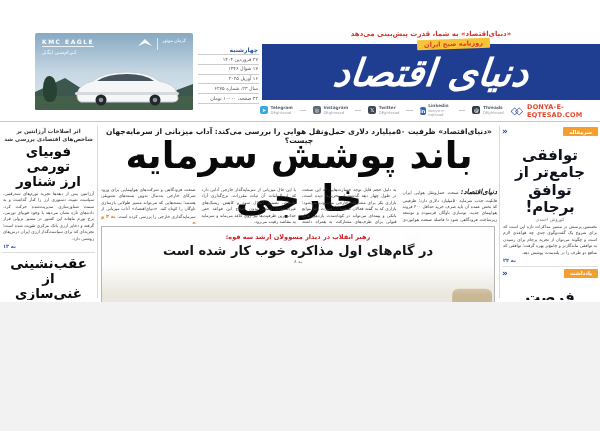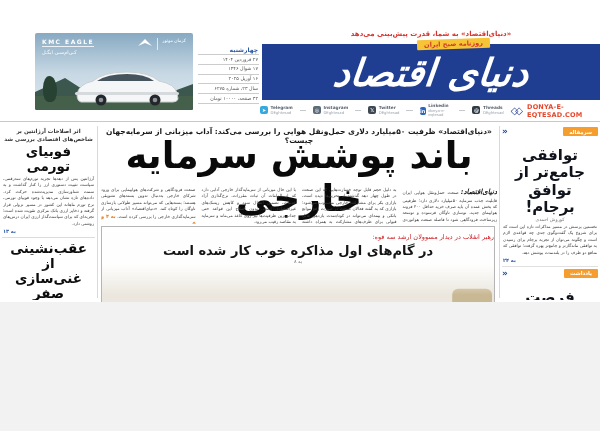--- a/index.html
+++ b/index.html
@@ -64,21 +64,21 @@
       color:#0a0a0a;line-height:1.15;letter-spacing:-1px;}
   #lead-cols{position:absolute;top:63px;left:0;right:0;height:37px;display:flex;gap:6px;overflow:hidden;}
   #lead-cols .col{flex:1;font-size:4.3px;color:#3c3c3c;text-align:justify;line-height:1.5;}
   .signature{font-style:italic;font-weight:bold;font-size:7px;color:#1a1a1a;margin-left:2px;}
   .lead-ref{color:#e07b20;font-weight:bold;font-size:5px;}
   
   #photo{position:absolute;top:102px;left:0;right:2px;height:193px;border:1px solid #b5b5b5;overflow:hidden;background:#dfdacf;}
   #photo svg{position:absolute;inset:0;}
   #photo-overlay{position:absolute;top:0;left:0;right:0;height:62px;
       background:linear-gradient(rgba(255,255,255,.97) 55%,rgba(255,255,255,0));text-align:center;padding-top:6px;}
-  #photo-kicker{font-size:6.5px;font-weight:normal;color:#cc2228;text-align:right;}
+  #photo-kicker{font-size:6.5px;font-weight:bold;color:#cc2228;}
   #photo-headline{font-size:13px;font-weight:900;color:#141414;margin-top:2px;}
   #photo-ref{font-size:4.8px;color:#666;margin-top:1px;}
   #photo-credit{position:absolute;left:0;right:0;bottom:0;height:9px;background:rgba(35,35,35,.82);
       color:#eee;font-size:4.8px;line-height:9px;padding:0 4px;direction:ltr;text-align:left;}
   
   #right-col{position:absolute;left:502px;right:2px;top:126px;bottom:2px;overflow:hidden;}
   .r-item{margin-bottom:2px;}
   .r-header{position:relative;height:10px;margin:1px 0 1px;}
   .r-badge{position:absolute;right:0;top:0;background:#f59e2f;color:#fff;font-size:5.3px;font-weight:bold;
       padding:1.5px 6px;border-radius:1px;}
@@ -184,20 +184,21 @@
   </div>
 
   <div id="rule-top"></div>
   <div class="vline" style="left:97px;"></div>
   <div class="vline" style="left:499px;"></div>
 
   <div id="left-col">
     <div class="l-kicker">اثر اصلاحات آرژانتین بر شاخص‌های اقتصادی بررسی شد</div>
     <div class="l-head">
       <div>فوبیای تورمی</div>
+      <div>ارز شناور</div>
     </div>
     <div class="body-txt">آرژانتین پس از دهه‌ها تجربه تورم‌های سه‌رقمی، سیاست تثبیت دستوری ارز را کنار گذاشت و به سمت شناورسازی مدیریت‌شده حرکت کرد. داده‌های تازه نشان می‌دهد با وجود فوبیای تورمی، نرخ تورم ماهانه این کشور در مسیر نزولی قرار گرفته و ذخایر ارزی بانک مرکزی تقویت شده است؛ تجربه‌ای که برای سیاست‌گذار ارزی ایران درس‌های روشنی دارد.</div>
     <div class="pref">به ۱۳</div>
     <div class="l-div"></div>
     <div class="l-head">
       <div>عقب‌نشینی از</div>
       <div>غنی‌سازی صفر</div>
     </div>
     <div class="body-txt">در شرایطی که گام‌های نخست مذاکرات غیرمستقیم ایران و آمریکا برداشته شده است، برخی رسانه‌های آمریکایی از عقب‌نشینی واشنگتن از شرط «غنی‌سازی صفر» خبر داده‌اند؛ تغییری که می‌تواند مسیر توافق را هموارتر کند و چشم‌انداز گشایش اقتصادی را پیش روی بازارها قرار دهد.</div>
     <div class="pref">به ۲۷</div>

